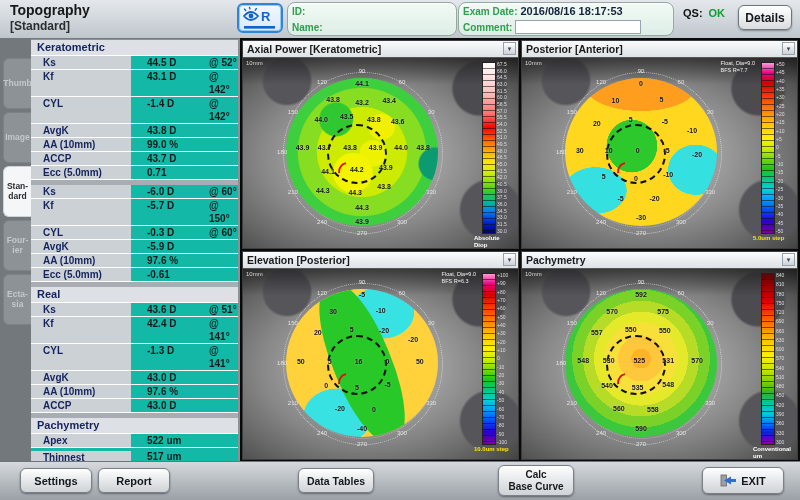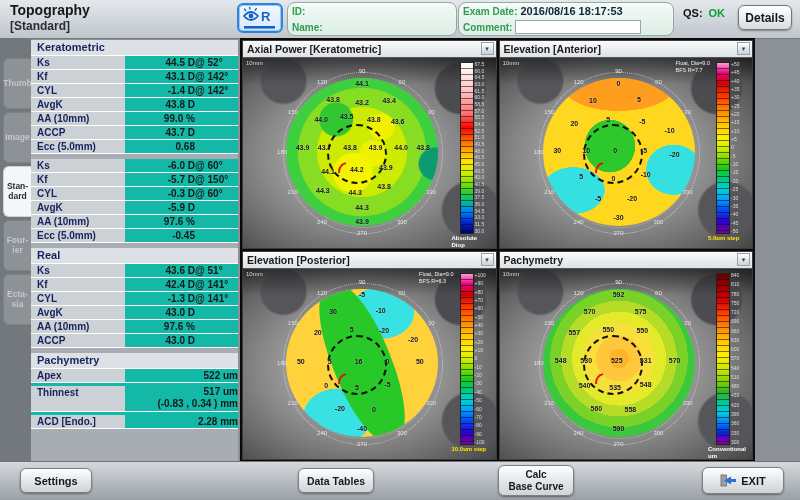--- a/index.html
+++ b/index.html
@@ -36,29 +36,29 @@
   .tab.active{background:#f4f6f8;color:#2a2d30;border-color:#cfd3d7;}
   .tab:first-child{margin-top:20px;}
 
   
   #measure-panel{position:absolute;left:31px;top:40px;width:207px;height:422px;background:#a7adb3;overflow:hidden;}
   .sec{margin-bottom:5px;background:#14b8a6;}
   .sec-title{height:15px;line-height:15px;background:#dde1e5;color:#15235c;font-weight:bold;font-size:11px;padding-left:6px;border-bottom:1px solid #fff;}
   .row{display:flex;border-bottom:1px solid #fff;min-height:13px;}
   .row.tall{min-height:25px;}
   .cell{font-size:10px;font-weight:bold;line-height:13px;}
-  .lbl{width:88px;background:#ccd1d6;color:#15235c;padding-left:6px;flex:none;}
-  .val{width:62px;color:#16181a;padding-left:8px;flex:none;text-align:right;}
+  .lbl{width:88px;background:#ccd1d6;color:#15235c;padding-left:12px;flex:none;}
+  .val{width:62px;color:#16181a;padding-left:16px;flex:none;}
   .axis{flex:1;color:#16181a;}
   .sec.pachy .val{flex:1;width:auto;}
   .sec.pachy .row{margin-bottom:3px;border-bottom:1px solid #fff;}
   .val div{line-height:12px;}
 
   
-  #maps{position:absolute;left:240px;top:38px;width:515px;height:424px;background:#0a0a0a;
+  #maps{position:absolute;left:240px;top:38px;width:560px;height:424px;background:#0a0a0a;
     display:grid;grid-template-columns:1fr 1fr;grid-template-rows:1fr 1fr;gap:2px;padding:2px;box-sizing:border-box;}
   .pane{border:1px solid #3c3c3c;background:#000;position:relative;overflow:hidden;}
   .pane-header{height:16px;background:linear-gradient(#fafbfc,#dde2e6);border-bottom:1px solid #555;
     display:flex;align-items:center;padding:0 4px;font-size:10.5px;font-weight:bold;color:#1a1a1a;position:relative;}
   .dd{position:absolute;right:2px;top:1px;width:13px;height:13px;font-size:7px;line-height:11px;text-align:center;
     border:1px solid #98a0a8;background:linear-gradient(#fff,#ccd2d8);color:#445;padding:0;cursor:pointer;}
   .pane-body{position:relative;height:calc(100% - 17px);
     background:
       linear-gradient(180deg,rgba(0,0,0,.45),rgba(0,0,0,0) 14%),
       radial-gradient(circle at 16% 12%, #55555a 0 8%, rgba(0,0,0,0) 9%),
@@ -212,21 +212,21 @@
           <div class="cell val">99.0 %</div>
           <div class="cell axis"></div>
         </div>
         <div class="row">
           <div class="cell lbl">ACCP</div>
           <div class="cell val">43.7 D</div>
           <div class="cell axis"></div>
         </div>
         <div class="row">
           <div class="cell lbl">Ecc (5.0mm)</div>
-          <div class="cell val">0.68</div>
+          <div class="cell val">0.71</div>
           <div class="cell axis"></div>
         </div>
       </div>
       <div class="sec">
         <div class="row">
           <div class="cell lbl">Ks</div>
           <div class="cell val">-6.0 D</div>
           <div class="cell axis">@ 60°</div>
         </div>
         <div class="row">
@@ -244,21 +244,21 @@
           <div class="cell val">-5.9 D</div>
           <div class="cell axis"></div>
         </div>
         <div class="row">
           <div class="cell lbl">AA (10mm)</div>
           <div class="cell val">97.6 %</div>
           <div class="cell axis"></div>
         </div>
         <div class="row">
           <div class="cell lbl">Ecc (5.0mm)</div>
-          <div class="cell val">-0.45</div>
+          <div class="cell val">-0.61</div>
           <div class="cell axis"></div>
         </div>
       </div>
       <div class="sec">
         <div class="sec-title">Real</div>
         <div class="row">
           <div class="cell lbl">Ks</div>
           <div class="cell val">43.6 D</div>
           <div class="cell axis">@ 51°</div>
         </div>
@@ -386,21 +386,21 @@
               <span>31.5</span>
               <span>30.0</span>
             </div>
             <div class="cap preline" style="color: rgb(255, 255, 255);">Absolute
 Diop</div>
           </div>
         </div>
     </div>
     <div class="pane">
       <div class="pane-header">
-        <span>Elevation [Anterior]</span>
+        <span>Posterior [Anterior]</span>
         <button class="dd">▾</button>
       </div>
       <div class="pane-body" id="map-1">
           <div class="corner">10mm</div>
           <div class="floatnote preline">Float, Dia=9.0
 BFS R=7.7</div>
           <div class="field">
             <div class="ring r1"></div>
             <div class="ring r2"></div>
             <span class="deg" style="left: 90.7032%; top: 26.5%;">30</span>
@@ -606,20 +606,21 @@
             </div>
             <div class="cap preline" style="color: rgb(255, 255, 255);">Conventional
 um</div>
           </div>
         </div>
     </div>
   </div>
 
   <div id="footer">
     <button class="fbtn" id="btn-settings">Settings</button>
+    <button class="fbtn" id="btn-report">Report</button>
     <button class="fbtn" id="btn-datatables">Data Tables</button>
     <button class="fbtn preline" id="btn-calc">Calc
 Base Curve</button>
     <button class="fbtn" id="btn-exit">
       <svg width="17" height="13" viewBox="0 0 17 13">
         <rect x="1" y="1" width="5.5" height="11" fill="#9aa0a6" stroke="#666" stroke-width="0.8"></rect>
         <path d="M4 6.5 L11 2.6 V5 H16 V8 H11 V10.4 Z" fill="#2f6fd0"></path>
       </svg>
       <span>EXIT</span>
     </button>

